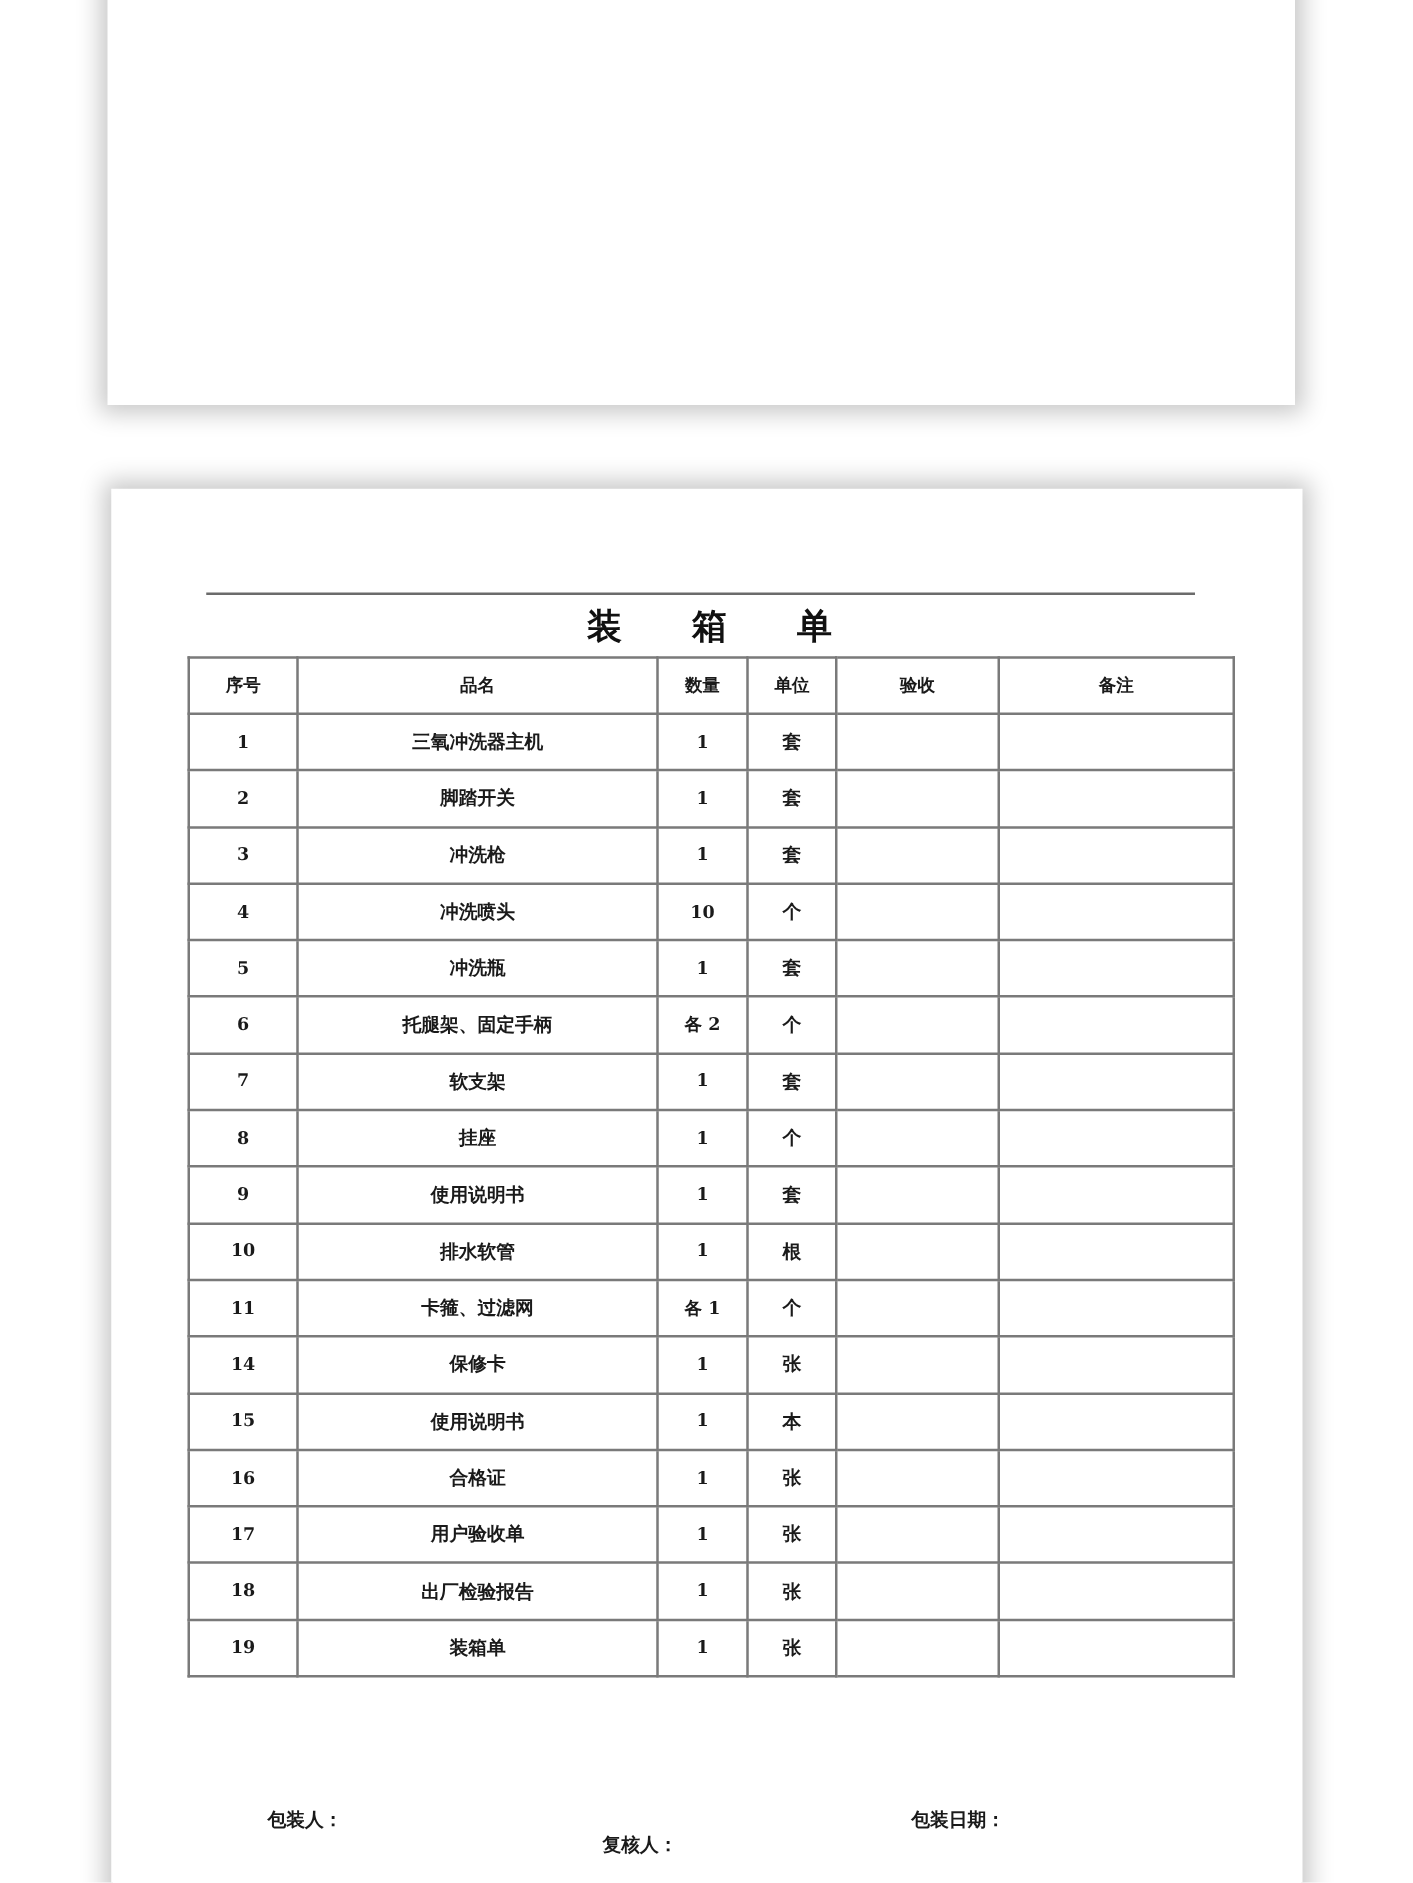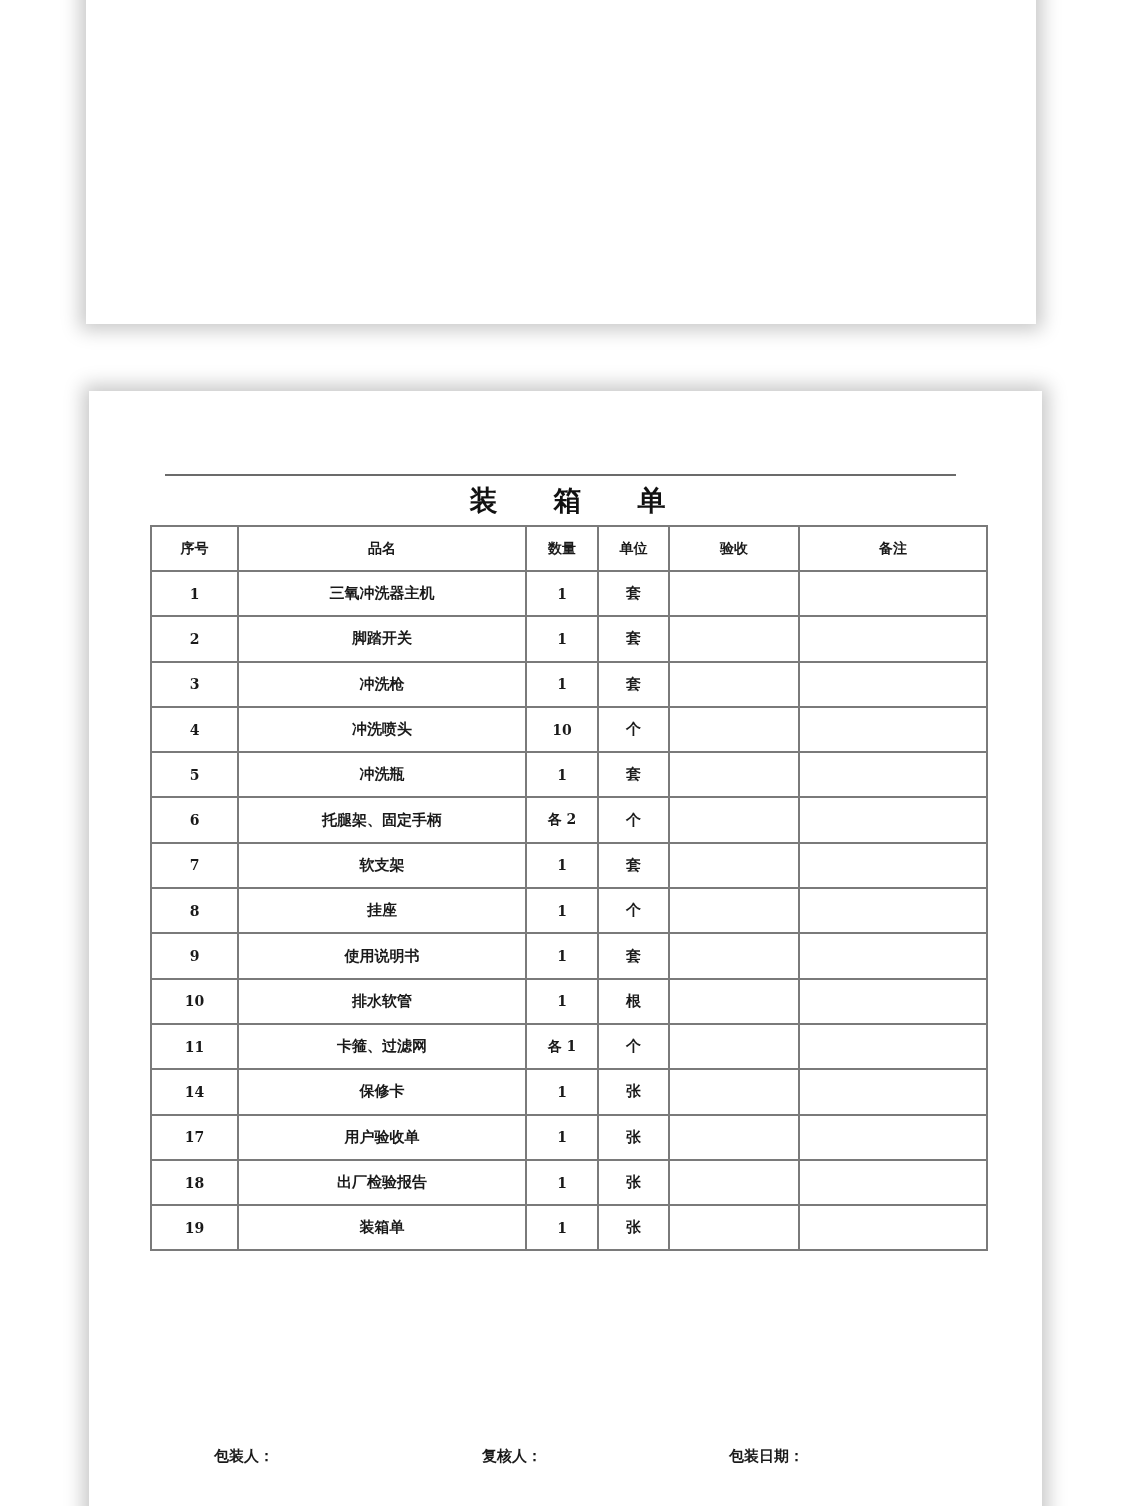--- a/index.html
+++ b/index.html
@@ -42,21 +42,21 @@
     table.packing td { height: 43.3px; }
     table.packing td.num { font-family: "DejaVu Serif", "Liberation Serif", serif; font-weight: bold; font-size: 14px; }
     table.packing td.txt { font-family: "DejaVu Sans", "Liberation Sans", sans-serif; font-size: 15px; }
 
     .footer-label {
       position: absolute; top: 1447px;
       font-family: Liberation Sans, sans-serif;
       font-weight: bold; font-size: 15px; color: #1a1a1a;
     }
     .f1 { left: 214px; }
-    .f2 { left: 482px; }
+    .f2 { left: 482px; margin-top: 20px; }
     .f3 { left: 729px; }
   </style>
 </head>
 <body>
 
 <div class="page page-1"></div>
 
 <div class="page page-2"></div>
 
 <div class="top-rule"></div>
@@ -177,20 +177,36 @@
       </tr>
       <tr>
         <td class="num">14</td>
         <td class="txt">保修卡</td>
         <td class="num">1</td>
         <td class="txt">张</td>
         <td class="txt"></td>
         <td class="txt"></td>
       </tr>
       <tr>
+        <td class="num">15</td>
+        <td class="txt">使用说明书</td>
+        <td class="num">1</td>
+        <td class="txt">本</td>
+        <td class="txt"></td>
+        <td class="txt"></td>
+      </tr>
+      <tr>
+        <td class="num">16</td>
+        <td class="txt">合格证</td>
+        <td class="num">1</td>
+        <td class="txt">张</td>
+        <td class="txt"></td>
+        <td class="txt"></td>
+      </tr>
+      <tr>
         <td class="num">17</td>
         <td class="txt">用户验收单</td>
         <td class="num">1</td>
         <td class="txt">张</td>
         <td class="txt"></td>
         <td class="txt"></td>
       </tr>
       <tr>
         <td class="num">18</td>
         <td class="txt">出厂检验报告</td>

